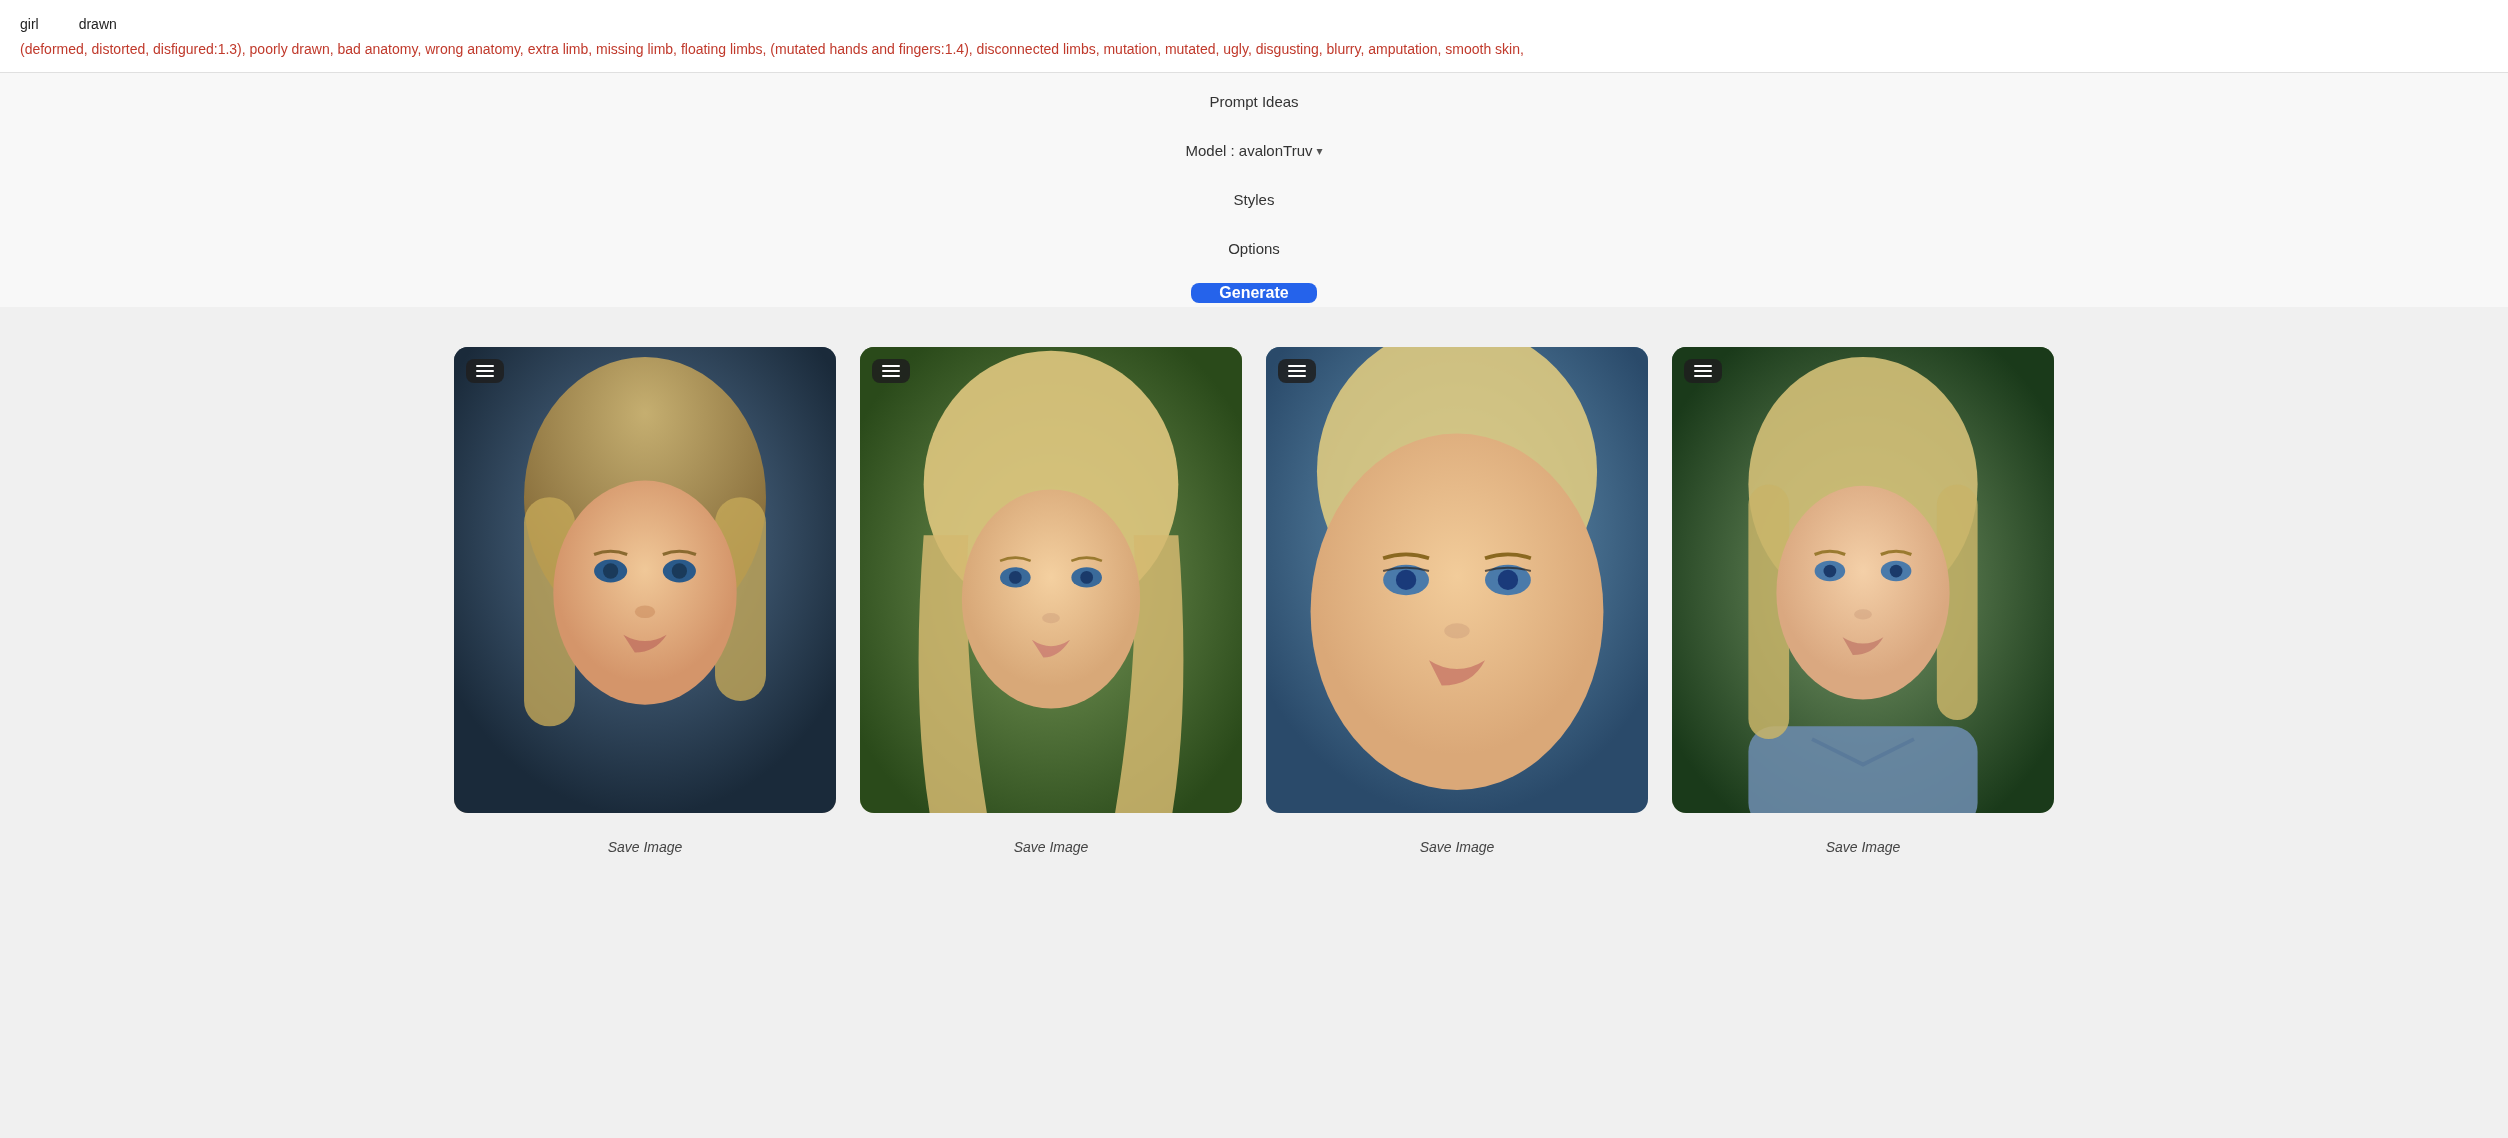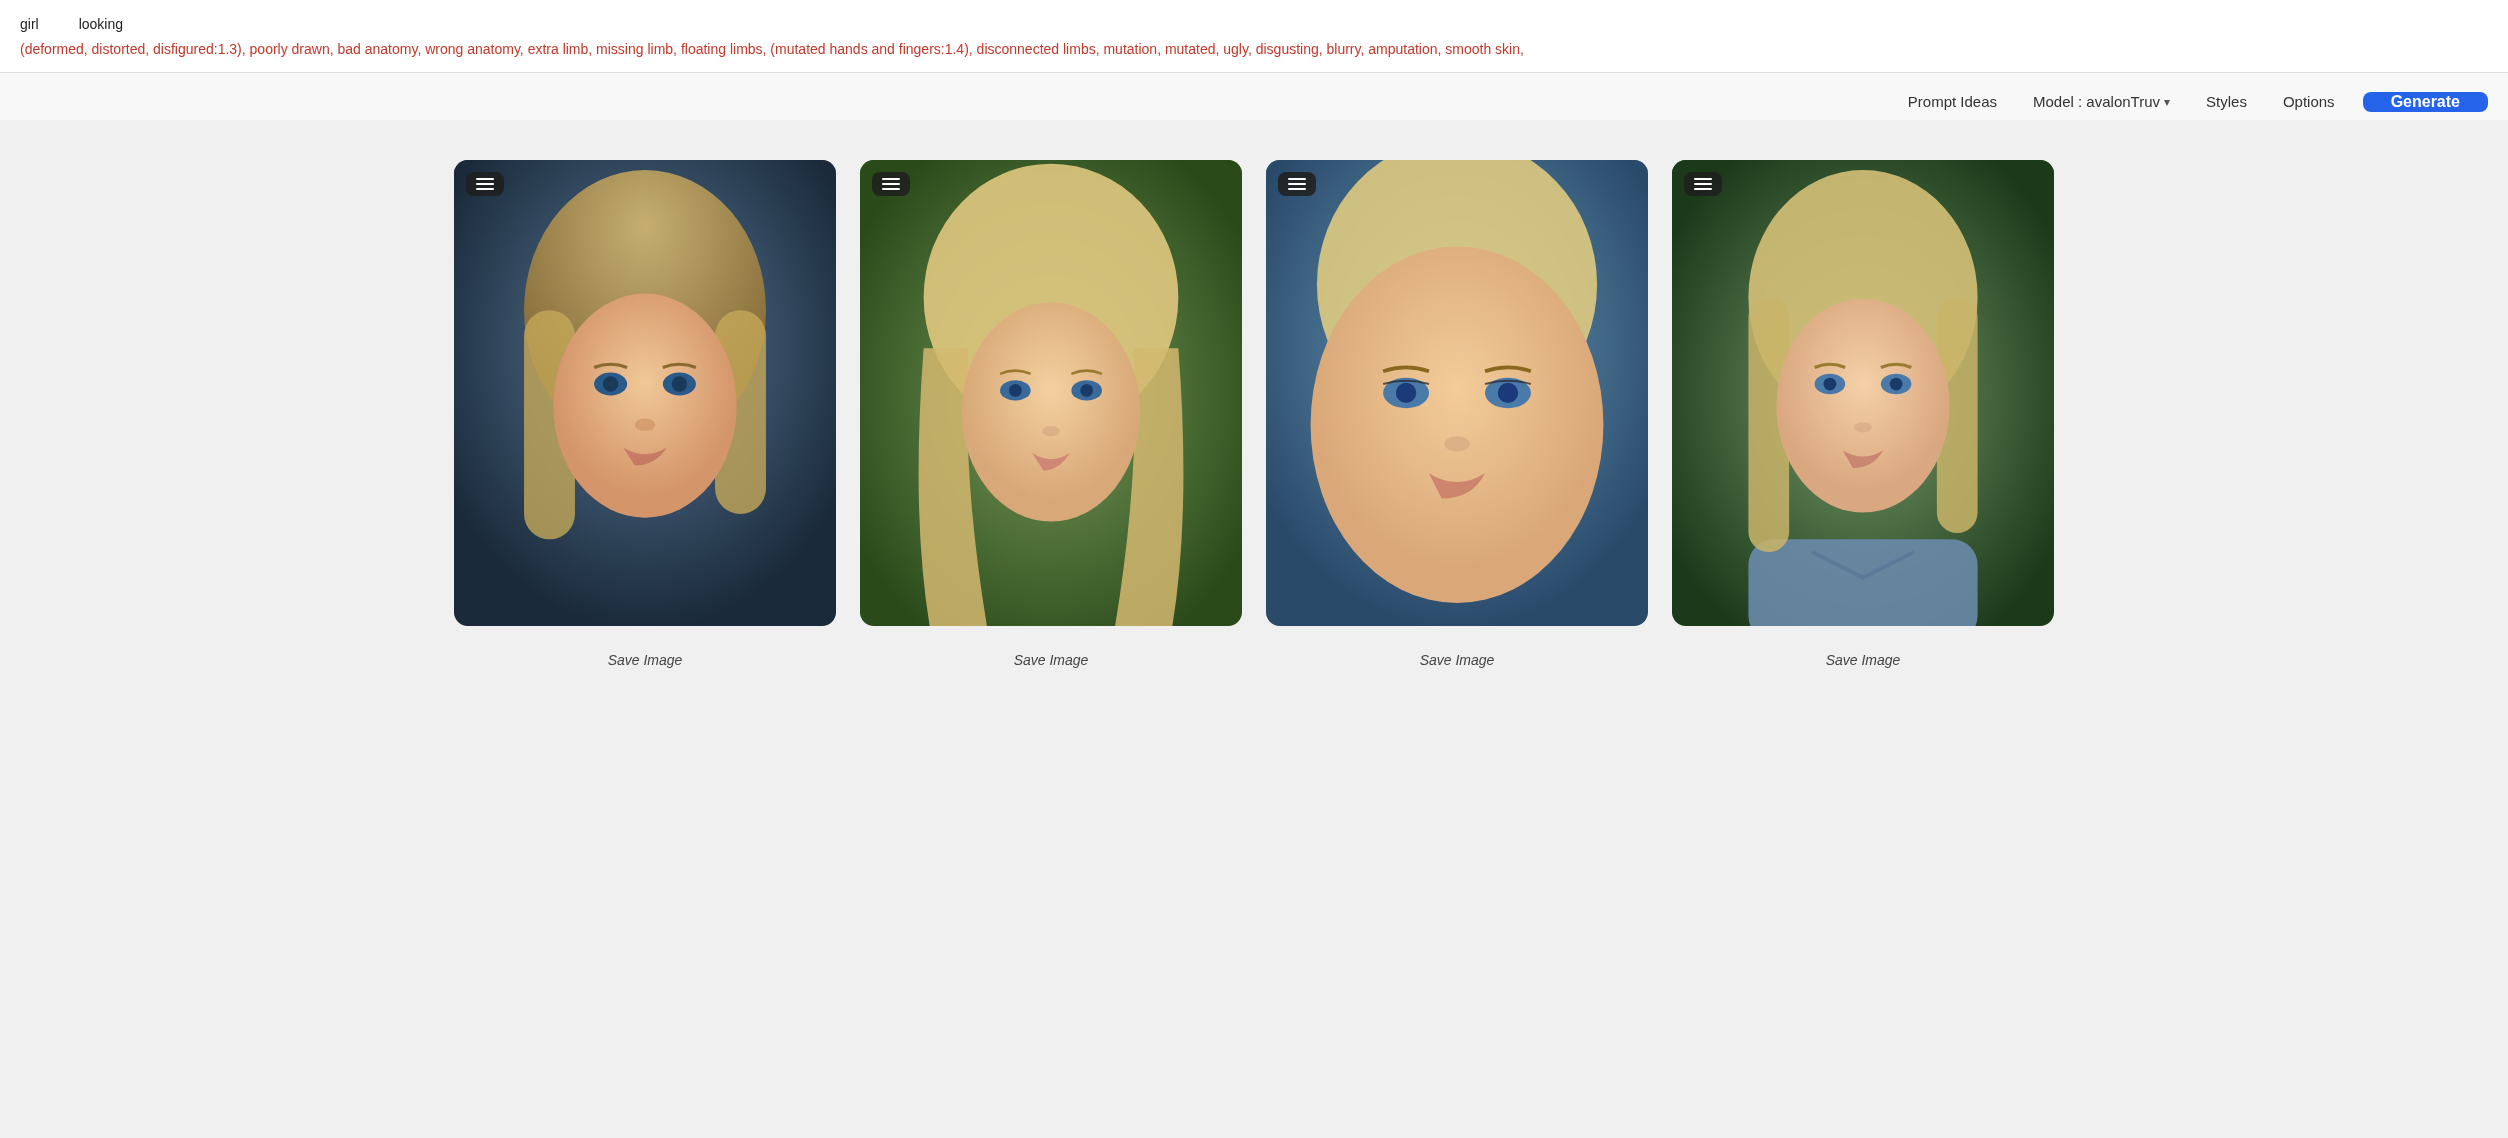--- a/index.html
+++ b/index.html
@@ -41,20 +41,21 @@
       line-height: 1.6;
     }
 
     .toolbar {
       display: flex;
       align-items: center;
       justify-content: flex-end;
       gap: 20px;
       padding: 14px 20px 4px 20px;
       background: #f8f8f8;
+      flex-direction: column;
     }
 
     .toolbar-btn {
       background: none;
       border: none;
       font-size: 15px;
       color: #333;
       cursor: pointer;
       padding: 6px 8px;
     }
@@ -166,21 +167,21 @@
       text-align: center;
     }
   </style>
 </head>
 <body>
 
 <div class="top-section">
   <div class="prompt-tags">
     <span class="tag-item">girl</span>
     <br>
-    <span class="tag-item">looking</span>
+    <span class="tag-item">drawn</span>
   </div>
   <div class="prompt-negative">(deformed, distorted, disfigured:1.3), poorly drawn, bad anatomy, wrong anatomy, extra limb, missing limb, floating limbs, (mutated hands and fingers:1.4), disconnected limbs, mutation, mutated, ugly, disgusting, blurry, amputation, smooth skin,</div>
 </div>
 
 <div class="toolbar">
   <button class="toolbar-btn">Prompt Ideas</button>
   <button class="model-btn">
     <span>Model : avalonTruv</span>
     <span class="chevron-icon">▾</span>
   </button>

